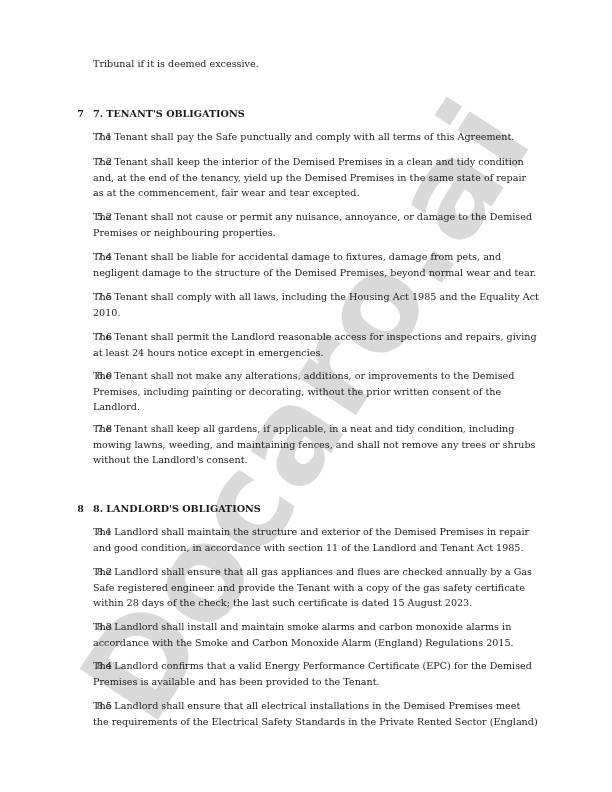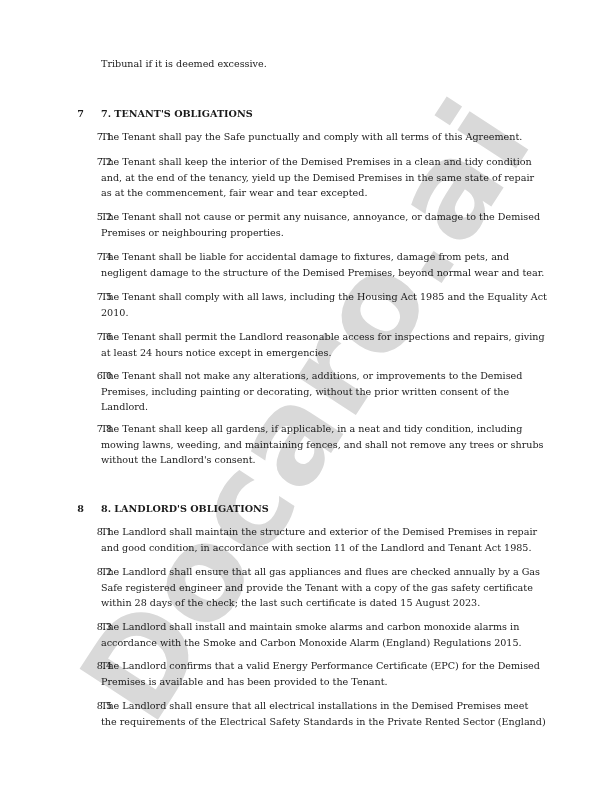--- a/index.html
+++ b/index.html
@@ -10,21 +10,21 @@
     position: absolute; left: 306px; top: 410px;
     transform: translate(-50%, -50%) rotate(-57deg);
     font-family: "DejaVu Sans", "Liberation Sans", sans-serif;
     font-weight: bold; font-size: 128px; color: #d9d9d9;
     white-space: nowrap; letter-spacing: 2px; z-index: 0; pointer-events: none;
   }
   .content { position: absolute; left: 0; top: 0; width: 612px; z-index: 1; }
   .row { position: absolute; left: 0; width: 612px; }
   .num { position: absolute; right: 500px; text-align: right; font-size: 9.6px; line-height: 15.7px; white-space: nowrap; }
   .num.head { font-weight: bold; right: 528px; }
-  .txt { position: absolute; left: 101px; width: 446px; font-size: 9.6px; line-height: 15.7px; }
+  .txt { position: absolute; left: 93px; width: 446px; font-size: 9.6px; line-height: 15.7px; }
   .txt.head { font-weight: bold; }
   .txt b { font-weight: normal; }
 </style>
 </head>
 <body>
 
 <div class="page">
   <div class="watermark">Docaro.ai</div>
   <div class="content">
     <div class="row" style="top:56px">

